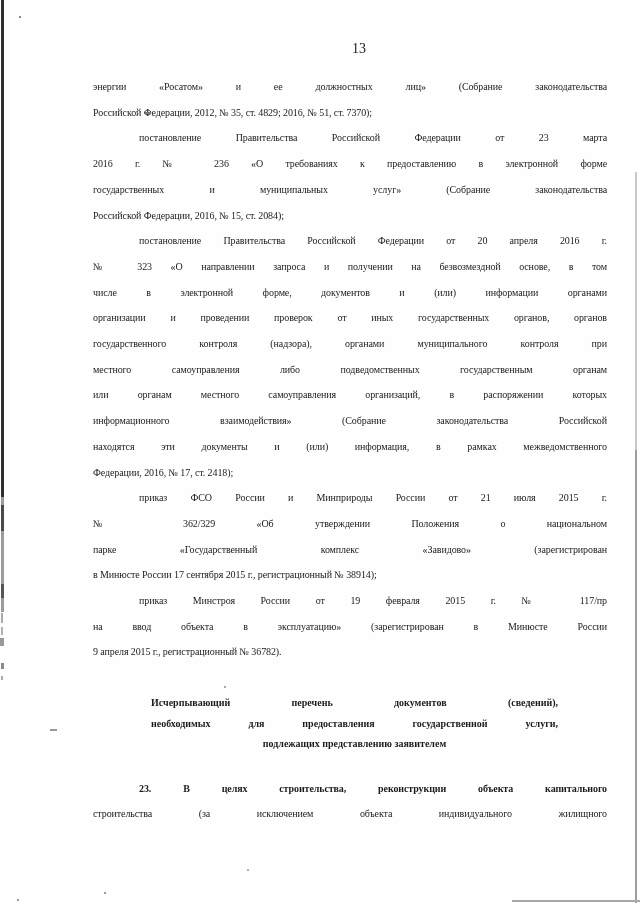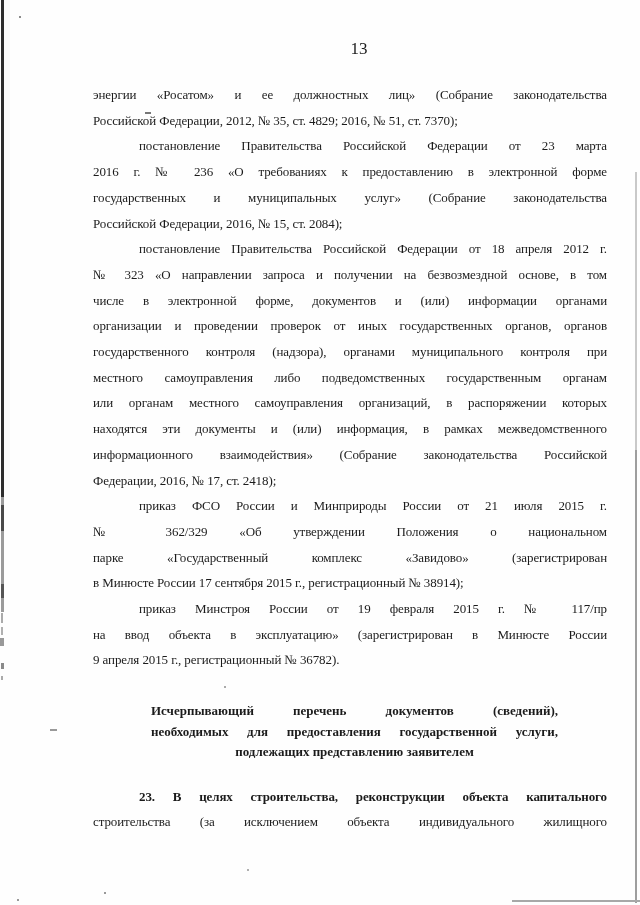--- a/index.html
+++ b/index.html
@@ -11,25 +11,25 @@
     position:relative;
     width:640px; height:905px;
     margin:0 auto;
     background:#fefefe;
     color:#1b1b1b;
     overflow:hidden;
   }
   .pagenum {
     position:absolute; top:40px; left:93px; width:514px;
     text-align:center; text-indent:18px;
-    font-size:17px; line-height:17px;
+    font-size:14px; line-height:17px;
   }
   .body-col {
-    position:absolute; left:93px; top:82px; width:514px;
-    font-size:13px; line-height:25.7px; letter-spacing:-0.1px;
+    position:absolute; left:93px; top:74px; width:514px;
+    font-size:10px; line-height:25.7px; letter-spacing:-0.1px;
   }
   .line {
     text-align:justify;
     text-align-last:justify;
     white-space:normal;
   }
   .line.indent { text-indent:46px; }
   .line.final { text-align-last:left; }
   .heading-block {
     margin:28px 0 0 34px;
@@ -50,29 +50,29 @@
 
   <div class="pagenum">13</div>
 
   <div class="body-col">
       <div class="line">энергии «Росатом» и ее должностных лиц» (Собрание законодательства</div>
       <div class="line final">Российской Федерации, 2012, № 35, ст. 4829; 2016, № 51, ст. 7370);</div>
       <div class="line indent">постановление Правительства Российской Федерации от 23 марта</div>
       <div class="line">2016 г. № 236 «О требованиях к предоставлению в электронной форме</div>
       <div class="line">государственных и муниципальных услуг» (Собрание законодательства</div>
       <div class="line final">Российской Федерации, 2016, № 15, ст. 2084);</div>
-      <div class="line indent">постановление Правительства Российской Федерации от 18 апреля 2012 г.</div>
+      <div class="line indent">постановление Правительства Российской Федерации от 20 апреля 2016 г.</div>
       <div class="line">№ 323 «О направлении запроса и получении на безвозмездной основе, в том</div>
       <div class="line">числе в электронной форме, документов и (или) информации органами</div>
       <div class="line">организации и проведении проверок от иных государственных органов, органов</div>
       <div class="line">государственного контроля (надзора), органами муниципального контроля при</div>
       <div class="line">местного самоуправления либо подведомственных государственным органам</div>
       <div class="line">или органам местного самоуправления организаций, в распоряжении которых</div>
+      <div class="line">информационного взаимодействия» (Собрание законодательства Российской</div>
       <div class="line">находятся эти документы и (или) информация, в рамках межведомственного</div>
-      <div class="line">информационного взаимодействия» (Собрание законодательства Российской</div>
       <div class="line final">Федерации, 2016, № 17, ст. 2418);</div>
       <div class="line indent">приказ ФСО России и Минприроды России от 21 июля 2015 г.</div>
       <div class="line">№ 362/329 «Об утверждении Положения о национальном</div>
       <div class="line">парке «Государственный комплекс «Завидово» (зарегистрирован</div>
       <div class="line final">в Минюсте России 17 сентября 2015 г., регистрационный № 38914);</div>
       <div class="line indent">приказ Минстроя России от 19 февраля 2015 г. № 117/пр</div>
       <div class="line">на ввод объекта в эксплуатацию» (зарегистрирован в Минюсте России</div>
       <div class="line final">9 апреля 2015 г., регистрационный № 36782).</div>
       <div class="heading-block">
         <div class="hline">Исчерпывающий перечень документов (сведений),</div>

